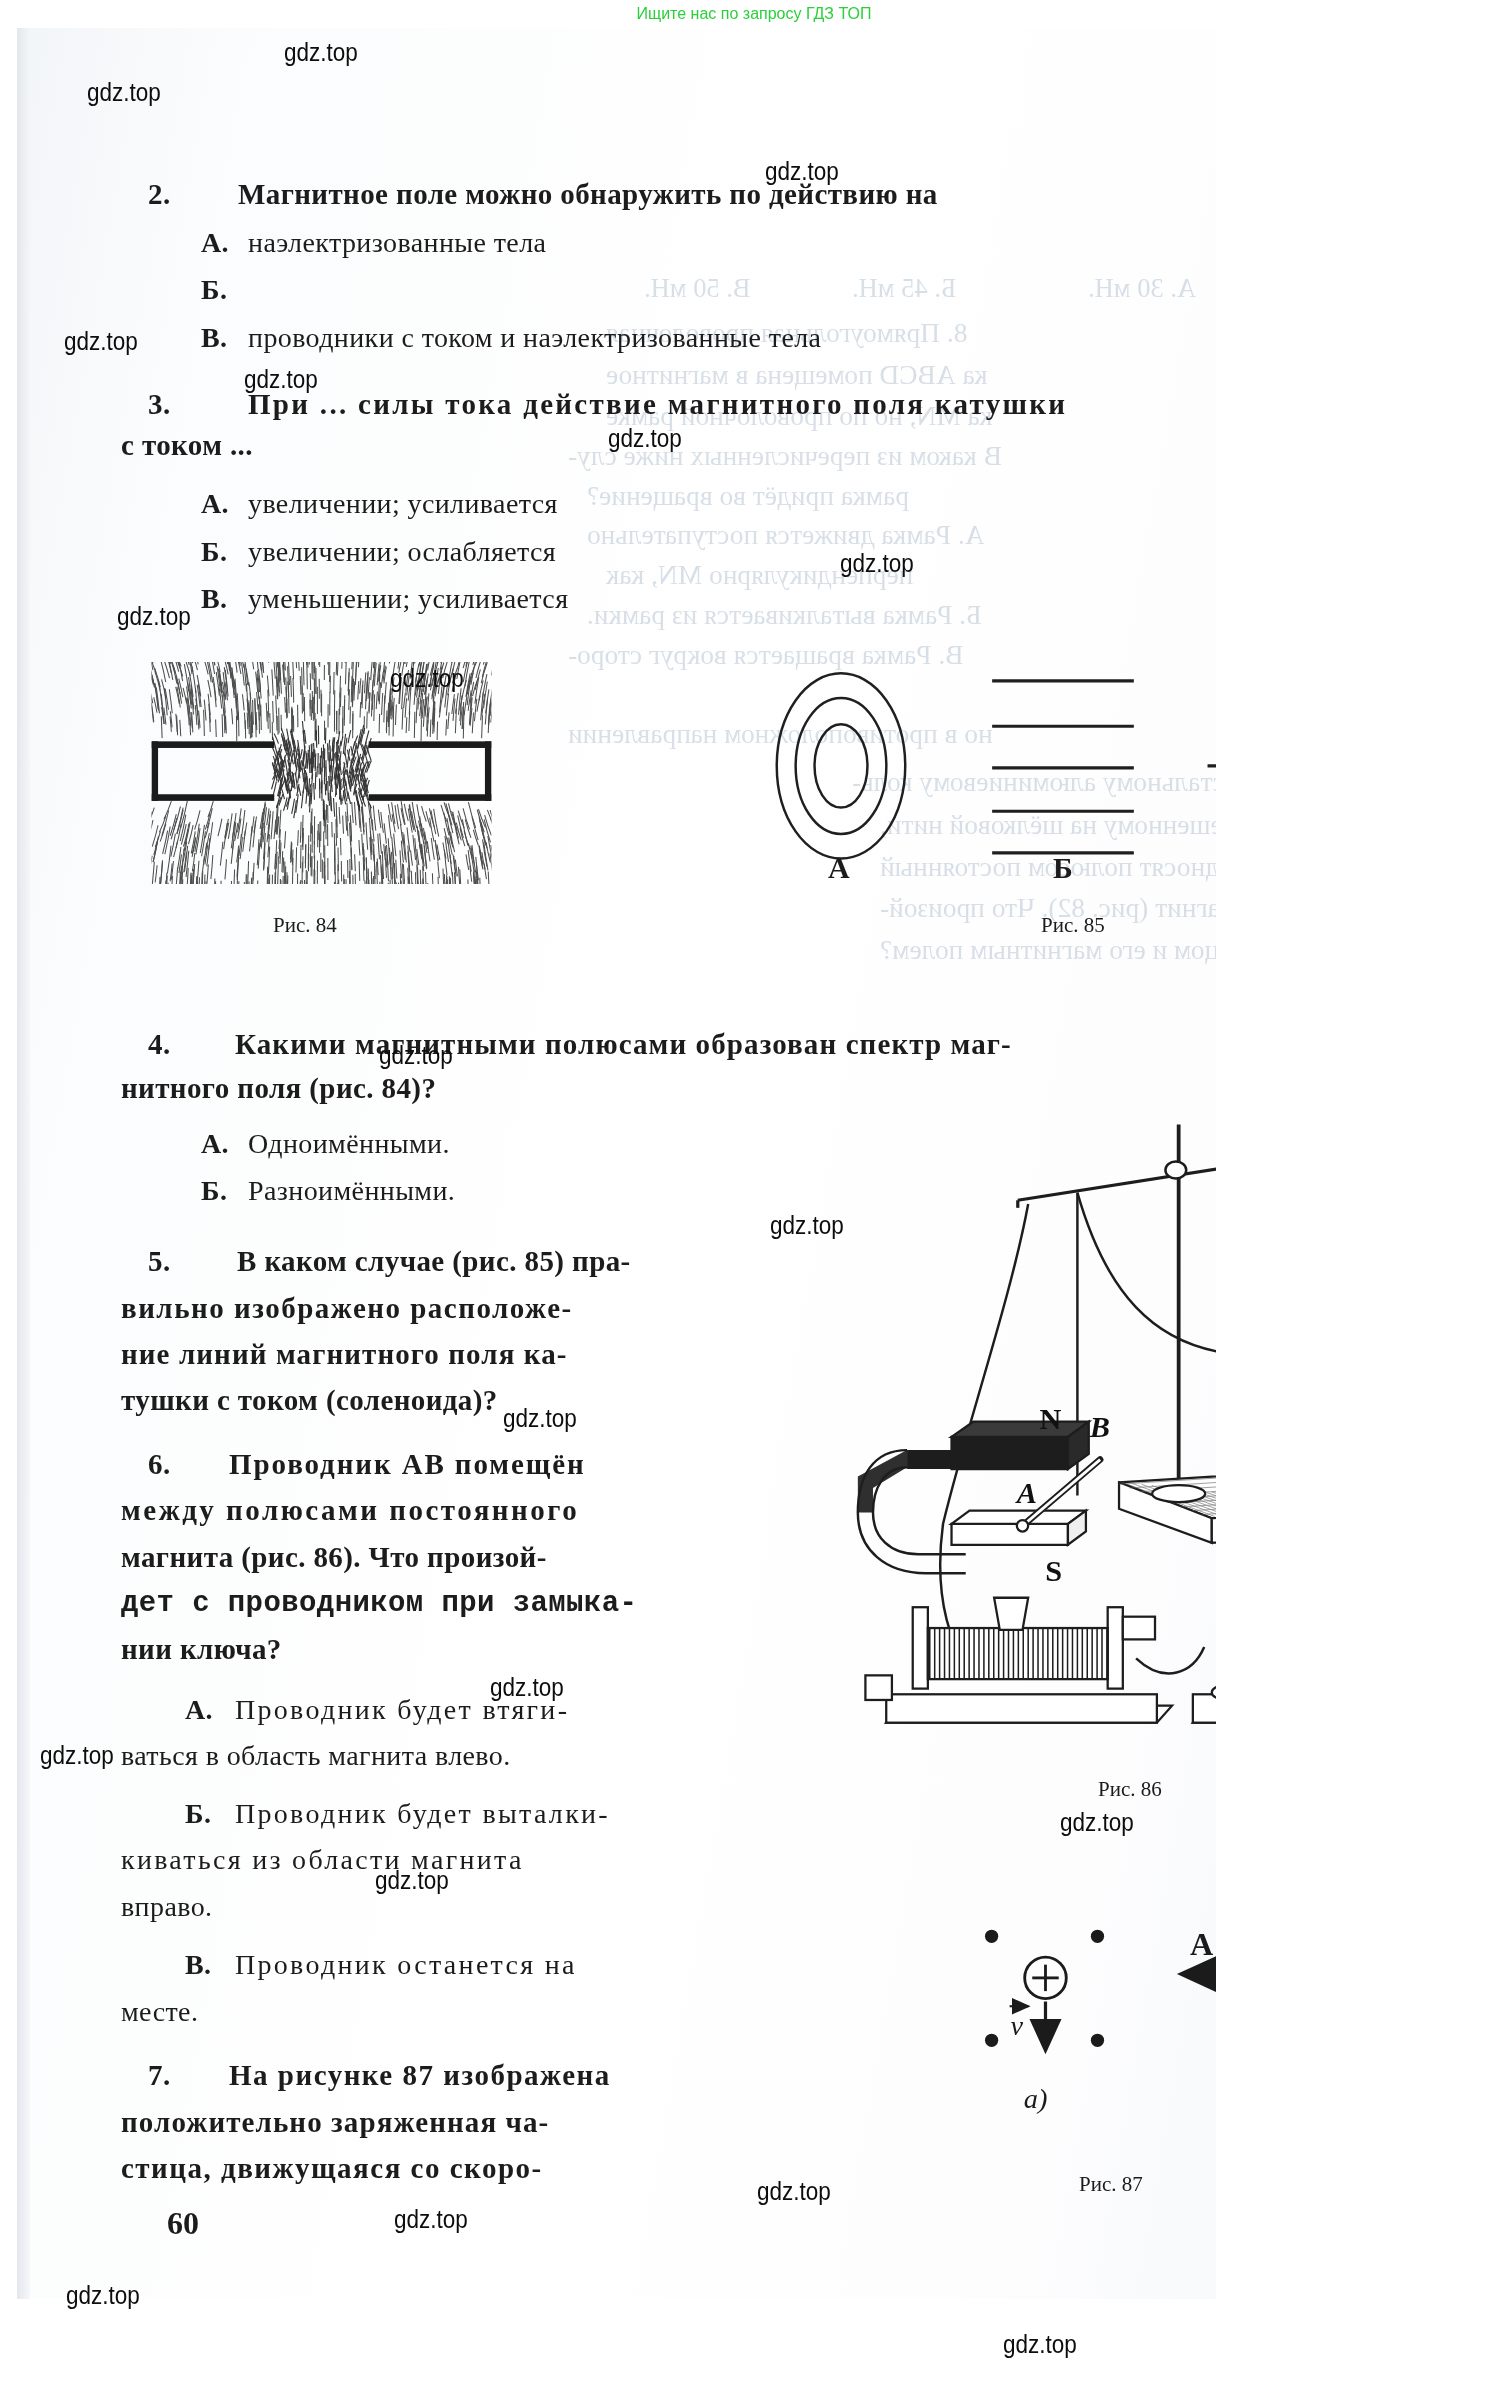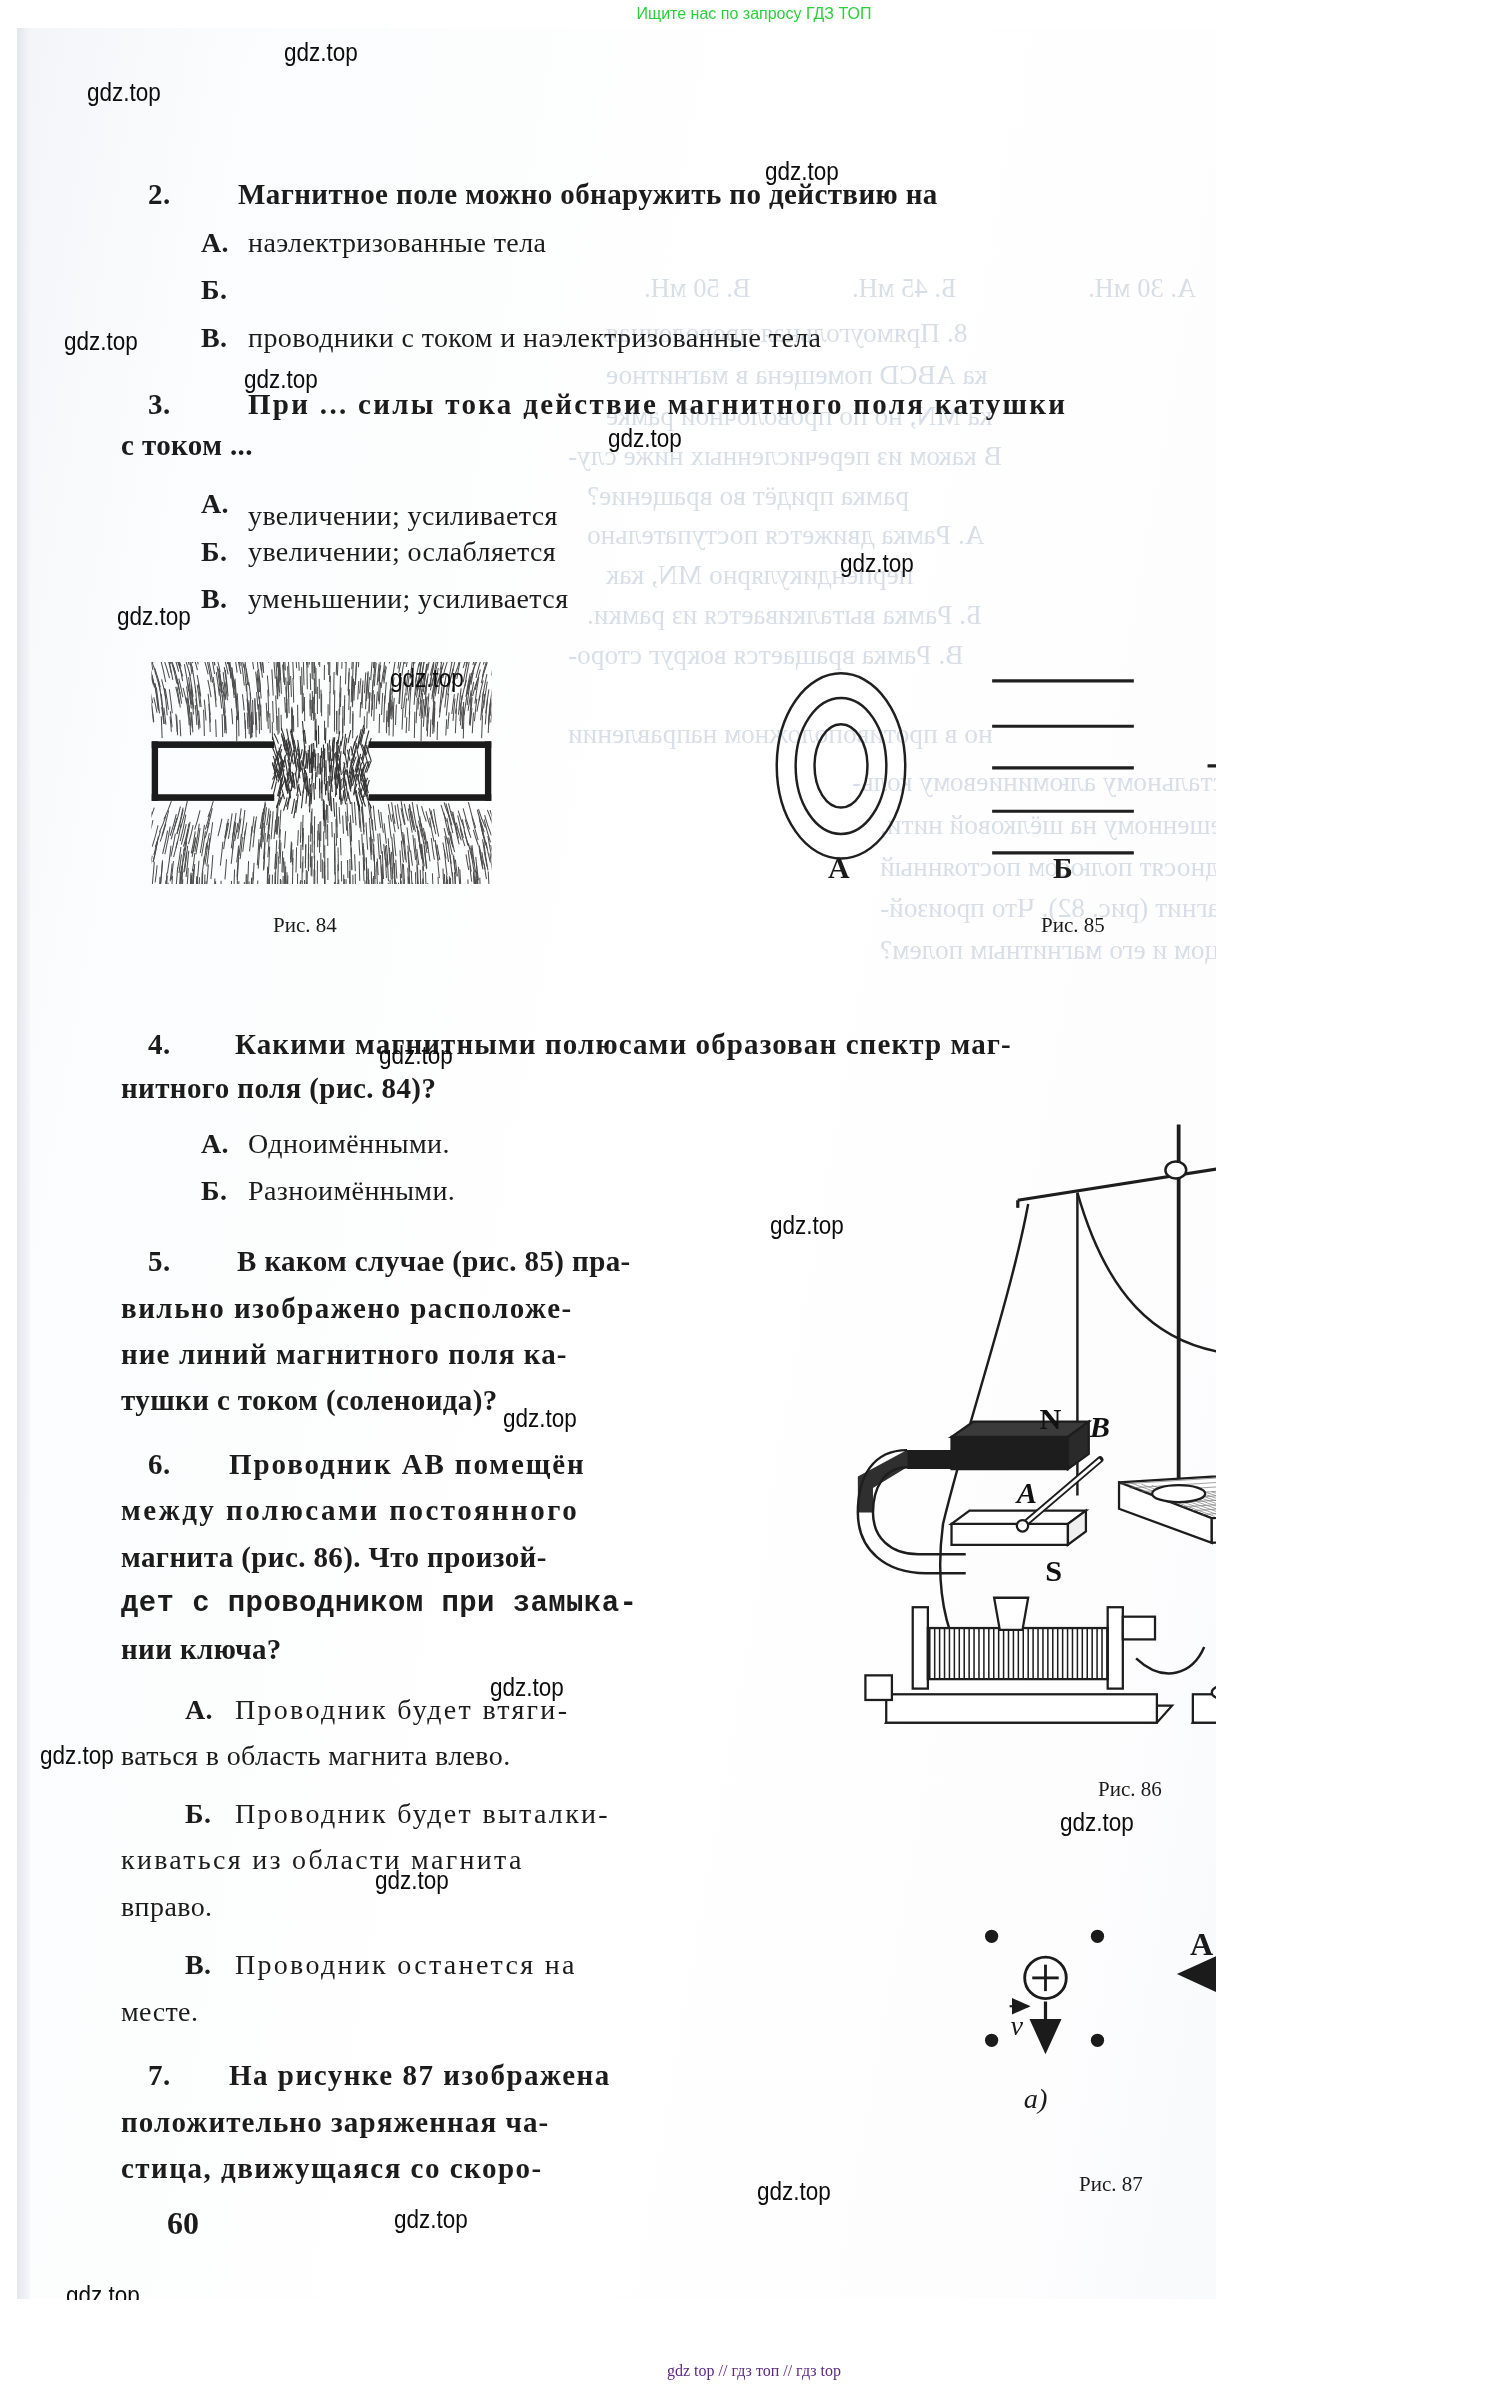--- a/index.html
+++ b/index.html
@@ -102,21 +102,21 @@
   <div class="txt opt optk" style="left:201px;top:274px;">Б.</div>
 
   <div class="txt opt optk" style="left:201px;top:322px;">В.</div>
   <div class="txt opt" style="left:248px;top:322px;">проводники с током и наэлектризованные тела</div>
 
   <div class="txt line q" style="left:148px;top:390px;">3.</div>
   <div class="txt line q" style="left:248px;top:390px;letter-spacing:2.3px;">При ... силы тока действие магнитного поля катушки</div>
   <div class="txt line q" style="left:121px;top:431px;">с током ...</div>
 
   <div class="txt opt optk" style="left:201px;top:488px;">А.</div>
-  <div class="txt opt" style="left:248px;top:488px;margin-top:12px;">увеличении; усиливается</div>
+  <div class="txt opt" style="left:248px;top:488px;">увеличении; усиливается</div>
 
   <div class="txt opt optk" style="left:201px;top:536px;">Б.</div>
   <div class="txt opt" style="left:248px;top:536px;">увеличении; ослабляется</div>
 
   <div class="txt opt optk" style="left:201px;top:583px;">В.</div>
   <div class="txt opt" style="left:248px;top:583px;">уменьшении; усиливается</div>
 
   <div id="fig84">
     <svg width="341" height="222" viewBox="0 0 360 235">
       <defs>
@@ -1785,17 +1785,14 @@
   <div class="wm" style="left:503px;top:1404px;">gdz.top</div>
   <div class="wm" style="left:490px;top:1673px;">gdz.top</div>
   <div class="wm" style="left:40px;top:1741px;">gdz.top</div>
   <div class="wm" style="left:1060px;top:1808px;">gdz.top</div>
   <div class="wm" style="left:375px;top:1866px;">gdz.top</div>
   <div class="wm" style="left:394px;top:2205px;">gdz.top</div>
   <div class="wm" style="left:757px;top:2177px;">gdz.top</div>
   <div class="wm" style="left:66px;top:2281px;">gdz.top</div>
   <div class="wm" style="left:1003px;top:2330px;">gdz.top</div>
 
-  <div class="footer">
-    <span>gdz top  //  гдз топ  //  гдз top</span>
-  </div>
 </div>
 
 
 </body></html>

